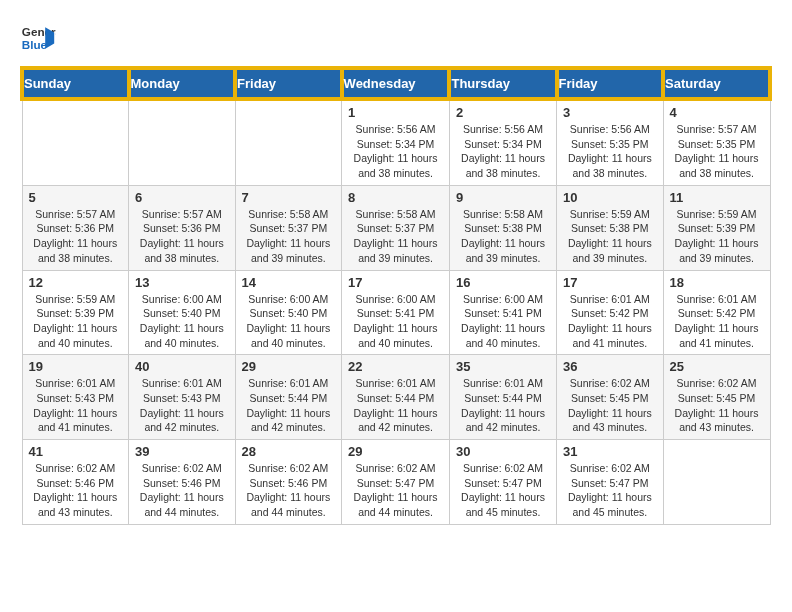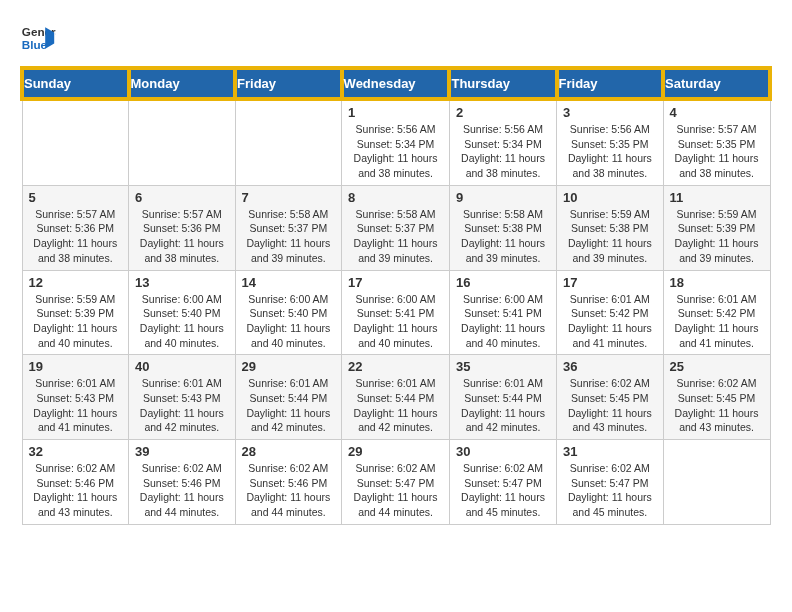--- a/index.html
+++ b/index.html
@@ -318,21 +318,21 @@
           <span class="day-number">25</span>
           <div class="day-info">
             <span>Sunrise: 6:02 AM</span><br>
             <span>Sunset: 5:45 PM</span><br>
             <span>Daylight: 11 hours and 43 minutes.</span>
           </div>
         </td>
       </tr>
       <tr>
         <td>
-          <span class="day-number">32</span>
+          <span class="day-number">41</span>
           <div class="day-info">
             <span>Sunrise: 6:02 AM</span><br>
             <span>Sunset: 5:46 PM</span><br>
             <span>Daylight: 11 hours and 43 minutes.</span>
           </div>
         </td>
         <td>
           <span class="day-number">39</span>
           <div class="day-info">
             <span>Sunrise: 6:02 AM</span><br>

